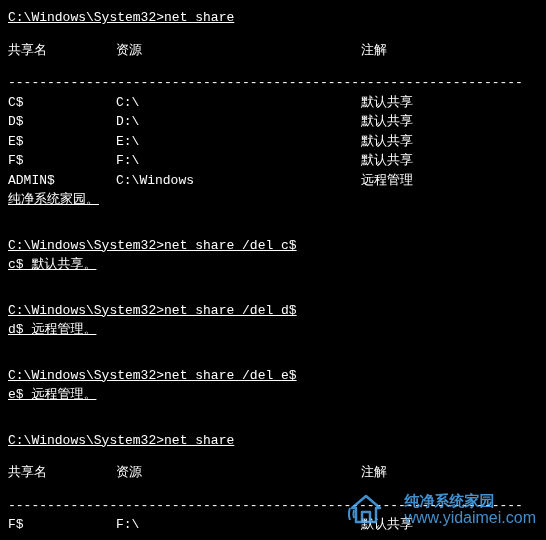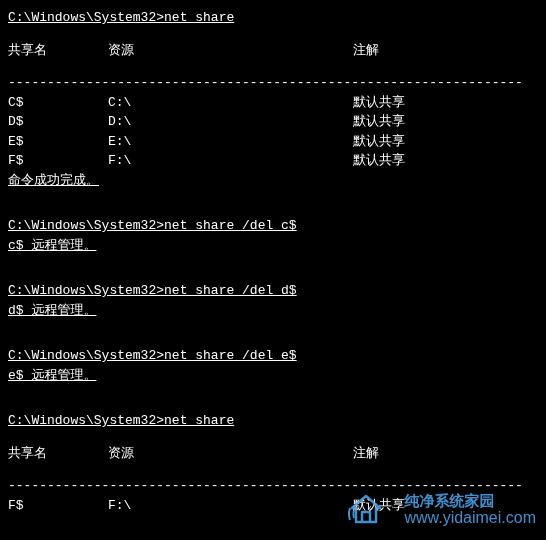--- a/index.html
+++ b/index.html
@@ -11,21 +11,21 @@
       width: 546px;
       height: 540px;
       padding: 8px;
       line-height: 1.5;
       position: relative;
       overflow: hidden;
     }
     .line { white-space: pre; text-decoration: underline; }
     .row { display: flex; }
     .col1 { width: 100px; }
-    .col2 { width: 200px; }
+    .col2 { width: 200px; margin-left: 8px; }
     .col3 { flex: 1; margin-left: 45px; }
     .divider {
       white-space: pre;
       overflow: hidden;
       width: 100%;
     }
     .blank { height: 13px; }
     .watermark {
       position: absolute;
       bottom: 12px;
@@ -77,28 +77,33 @@
     <div class="row">
       <div class="col1">E$</div>
       <div class="col2">E:\</div>
       <div class="col3">默认共享</div>
     </div>
     <div class="row">
       <div class="col1">F$</div>
       <div class="col2">F:\</div>
       <div class="col3">默认共享</div>
     </div>
+    <div class="row">
+      <div class="col1">ADMIN$</div>
+      <div class="col2">C:\Windows</div>
+      <div class="col3">远程管理</div>
+    </div>
   </div>
-<div class="line">命令成功完成。</div>
+<div class="line">纯净系统家园。</div>
 <div class="blank"></div>
 <div class="blank"></div>
 
 <div id="dels">
     <div class="line">C:\Windows\System32&gt;net share /del c$</div>
-    <div class="line">c$ 远程管理。</div>
+    <div class="line">c$ 默认共享。</div>
     <div class="blank"></div>
     <div class="blank"></div>
     <div class="line">C:\Windows\System32&gt;net share /del d$</div>
     <div class="line">d$ 远程管理。</div>
     <div class="blank"></div>
     <div class="blank"></div>
     <div class="line">C:\Windows\System32&gt;net share /del e$</div>
     <div class="line">e$ 远程管理。</div>
     <div class="blank"></div>
     <div class="blank"></div>

